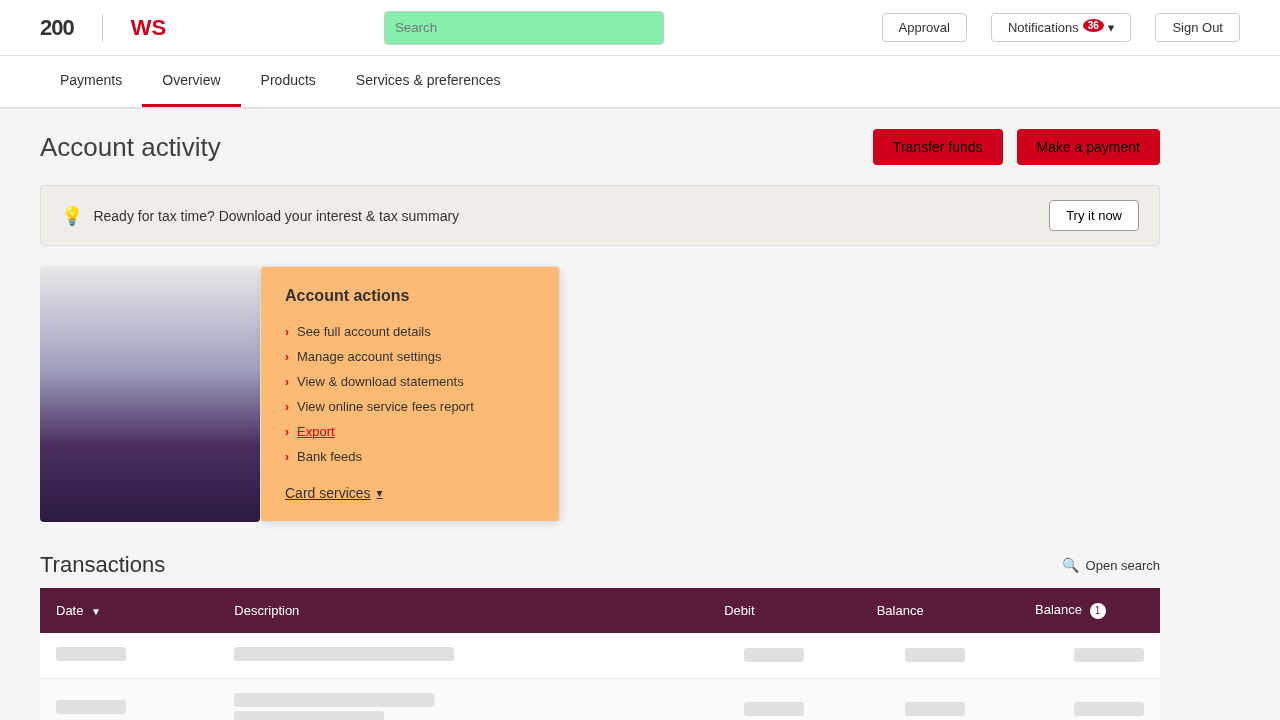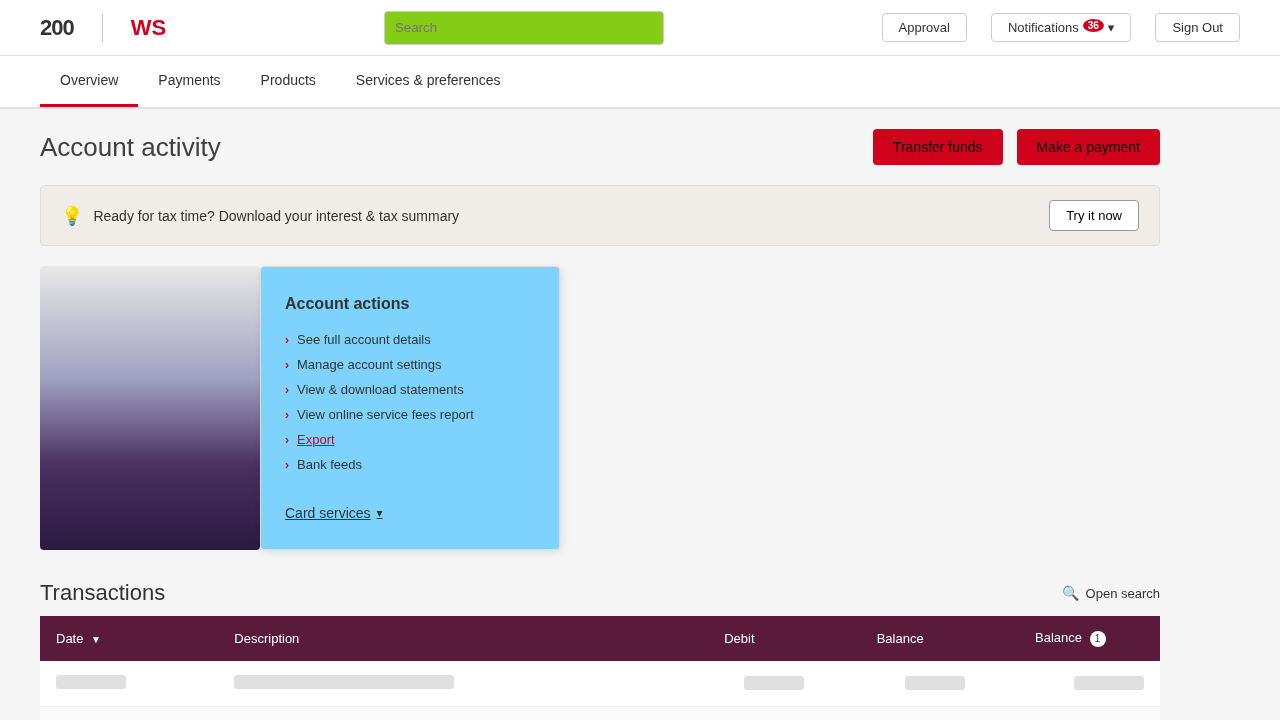--- a/index.html
+++ b/index.html
@@ -34,21 +34,21 @@
     .logo-ws {
       font-size: 22px;
       font-weight: bold;
       color: #d0021b;
     }
     .header-search {
       width: 280px;
       height: 34px;
       border: 1px solid #ccc;
       border-radius: 4px;
-      background: #84cc16;
+      background: #86efac;
       padding: 0 10px;
     }
     .header-actions {
       display: flex;
       align-items: center;
       gap: 24px;
     }
     .btn-header {
       background: #fff;
       border: 1px solid #ccc;
@@ -170,24 +170,24 @@
     .account-card {
       width: 220px;
       min-height: 200px;
       background: linear-gradient(180deg, #e8e8e8 0%, #a0a0c0 40%, #4a3060 70%, #2a1a40 100%);
       border-radius: 4px;
       flex-shrink: 0;
     }
 
     
     .account-actions {
-      background: #7dd3fc;
+      background: #fdba74;
       border: 1px solid #ddd;
       border-radius: 4px;
-      padding: 28px 24px;
+      padding: 20px 24px;
       margin-left: 0;
       min-width: 300px;
       box-shadow: 2px 2px 8px rgba(0,0,0,0.1);
       position: relative;
       z-index: 10;
     }
     .account-actions-title {
       font-size: 16px;
       font-weight: bold;
       color: #333;
@@ -211,21 +211,21 @@
     .action-item.highlighted .action-label {
       color: #d0021b;
       text-decoration: underline;
       text-align: center;
     }
 
     .card-services-btn {
       display: flex;
       align-items: center;
       gap: 6px;
-      margin-top: 28px;
+      margin-top: 16px;
       cursor: pointer;
       color: #333;
       font-size: 14px;
       text-decoration: underline;
       background: none;
       border: none;
     }
     .card-services-btn .chevron-down {
       color: #333;
       font-size: 12px;
@@ -336,25 +336,25 @@
       <span class="notif-badge">36</span>
       <span>▾</span>
     </button>
     <button class="btn-signout">
       <span>Sign Out</span>
     </button>
   </div>
 </div>
 
 <nav class="nav">
+  <a class="nav-item" href="#">
+    <span>Payments</span>
+  </a>
   <a class="nav-item active" href="#">
     <span>Overview</span>
-  </a>
-  <a class="nav-item" href="#">
-    <span>Payments</span>
   </a>
   <a class="nav-item" href="#">
     <span>Products</span>
   </a>
   <a class="nav-item" href="#">
     <span>Services &amp; preferences</span>
   </a>
 </nav>
 
 <div class="page-content">

